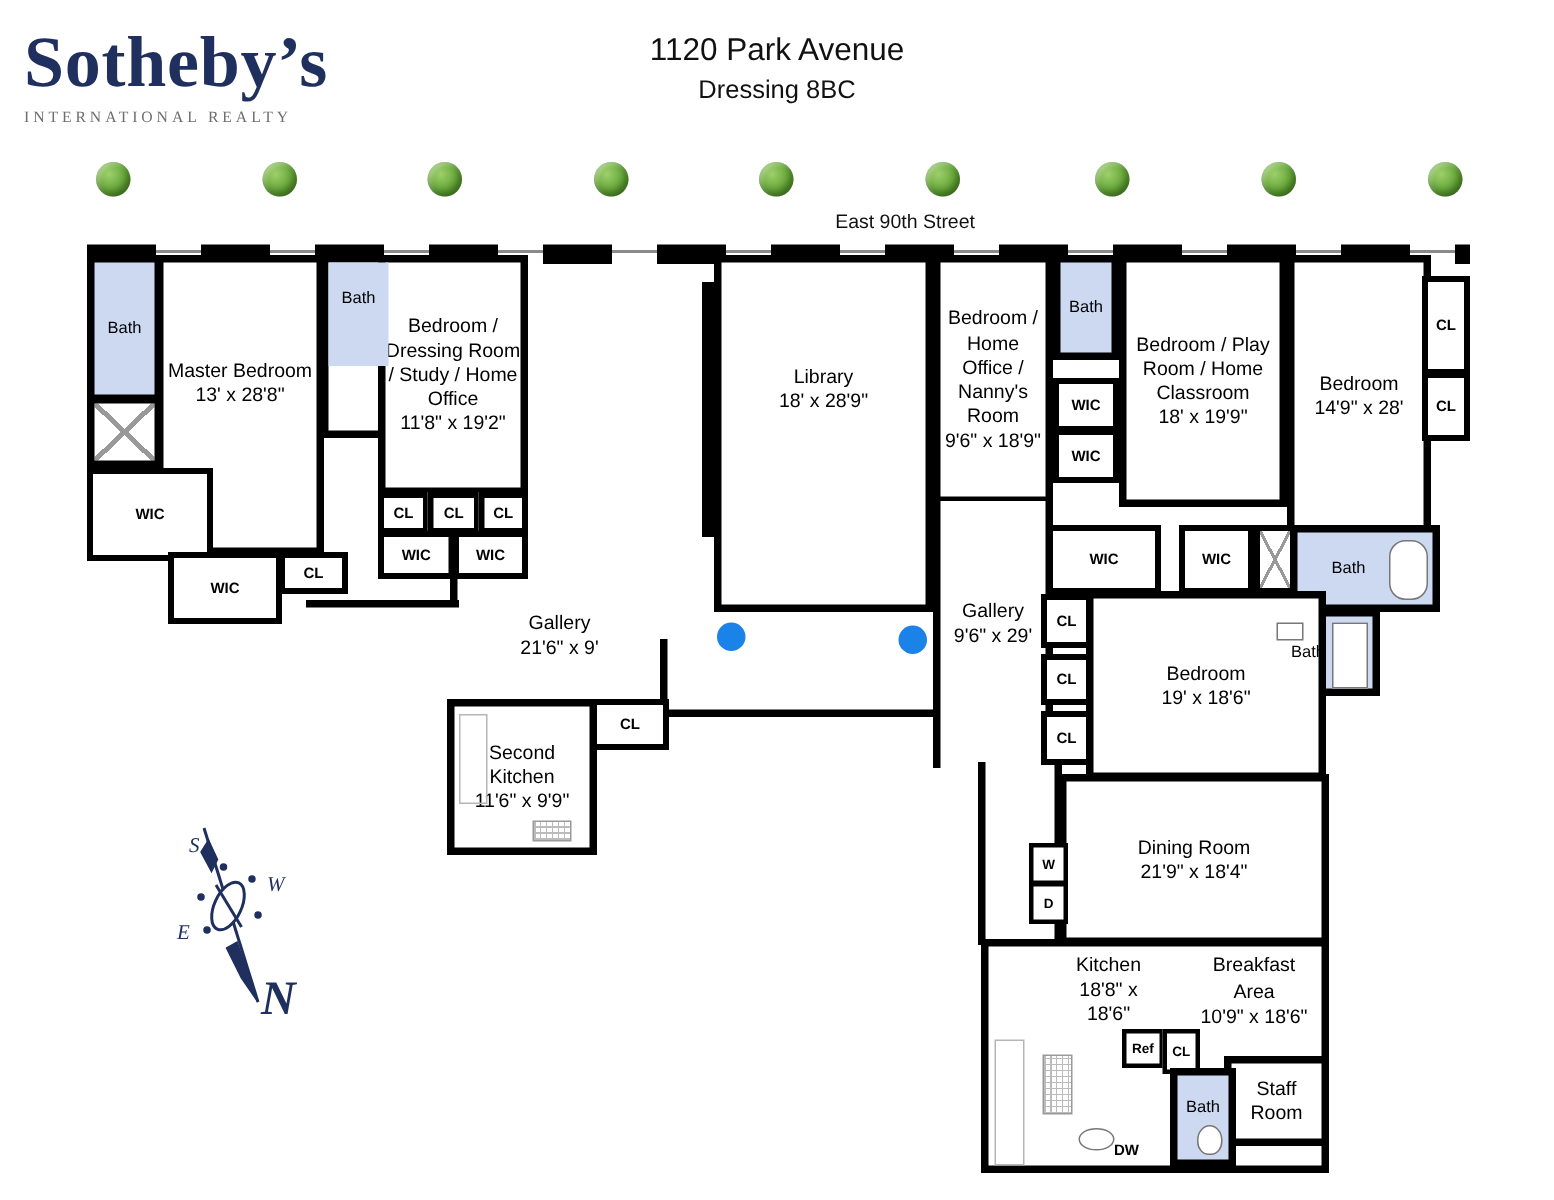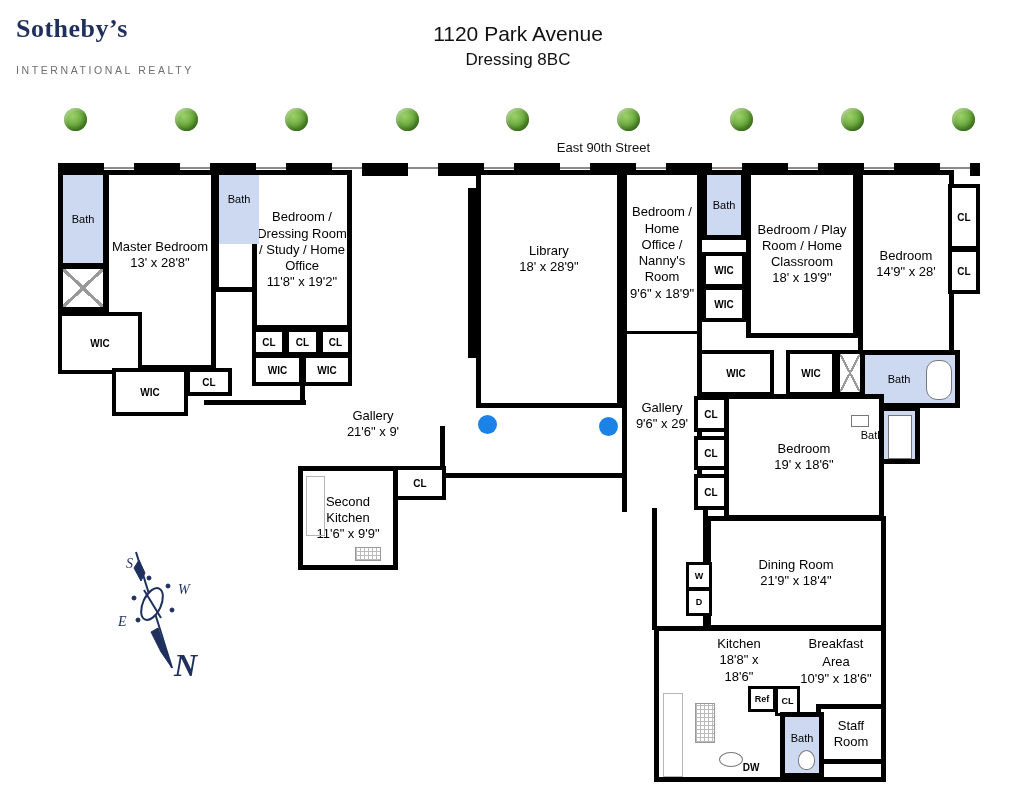--- a/index.html
+++ b/index.html
@@ -1,21 +1,21 @@
 <!DOCTYPE html>
 <html><head>
 <meta charset="utf-8">
 <style>
   html,body{margin:0;padding:0;background:#fff;}
   #stage{position:relative;width:1036px;height:800px;background:#fff;overflow:hidden;
          font-family:"Liberation Sans", sans-serif;color:#000;}
   
   .logo{position:absolute;left:16px;top:14px;}
-  .brand{font-family:"Liberation Serif", serif;font-size:26px;font-weight:700;color:#1f2f5e;letter-spacing:.5px;}
-  .brand-sub{font-size:10.5px;letter-spacing:2.6px;color:#6e6e6e;margin-top:20px;}
+  .brand{font-family:"Liberation Serif", serif;font-size:48px;font-weight:700;color:#1f2f5e;letter-spacing:.5px;}
+  .brand-sub{font-size:10.5px;letter-spacing:2.6px;color:#6e6e6e;margin-top:4px;font-family:Liberation Serif, serif;}
   .title{position:absolute;left:318px;top:22px;width:400px;text-align:center;}
   .title-l1{font-size:21px;color:#111;}
   .title-l2{font-size:17px;color:#111;margin-top:4px;}
   .street{position:absolute;left:380px;top:140px;width:270px;text-align:right;font-size:13px;color:#111;}
   .tree{position:absolute;top:108px;width:23px;height:23px;border-radius:50%;
         background:radial-gradient(circle at 38% 35%, #9ed06a, #63a437 55%, #3f7a20);
         box-shadow:inset -2px -3px 4px rgba(30,60,10,.45), inset 2px 2px 3px rgba(255,255,255,.35);}
   
   .facade{position:absolute;left:58px;top:163px;width:922px;height:13px;
     background-image:

